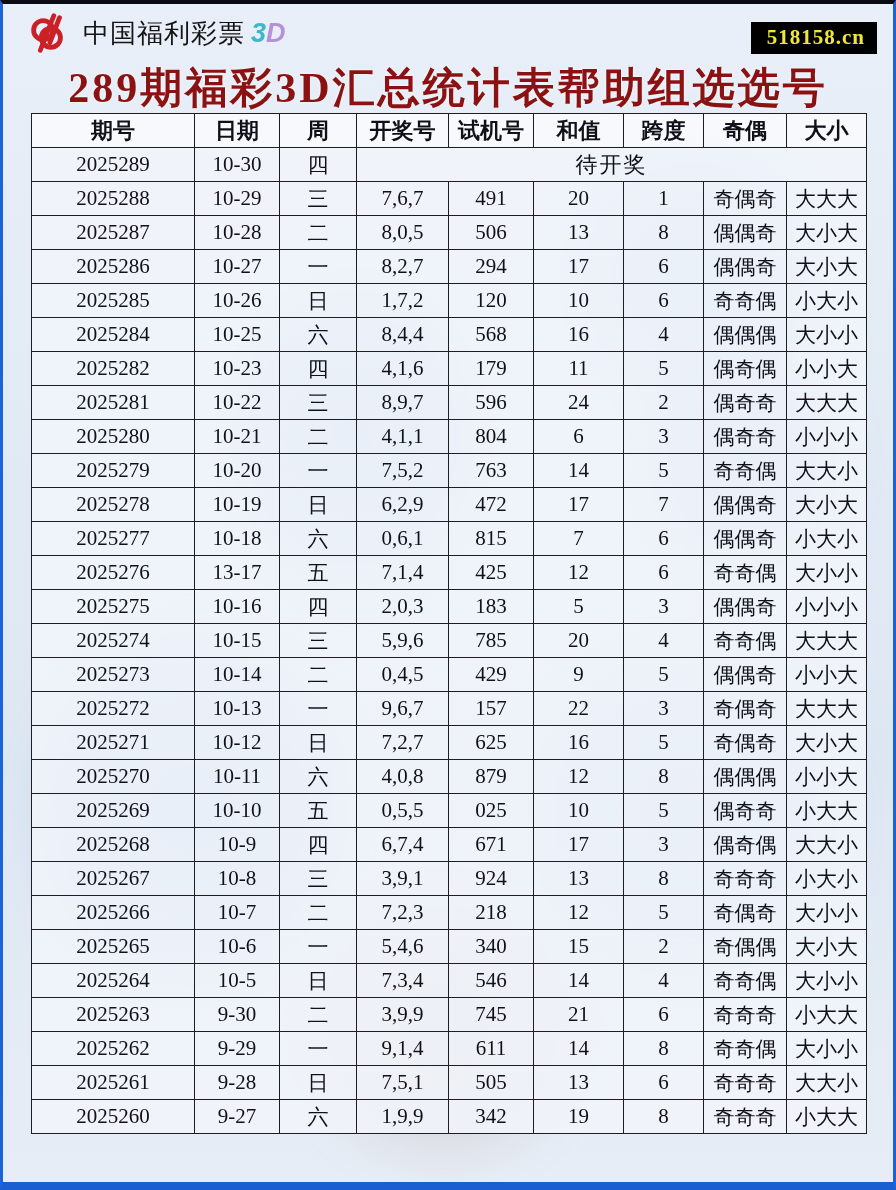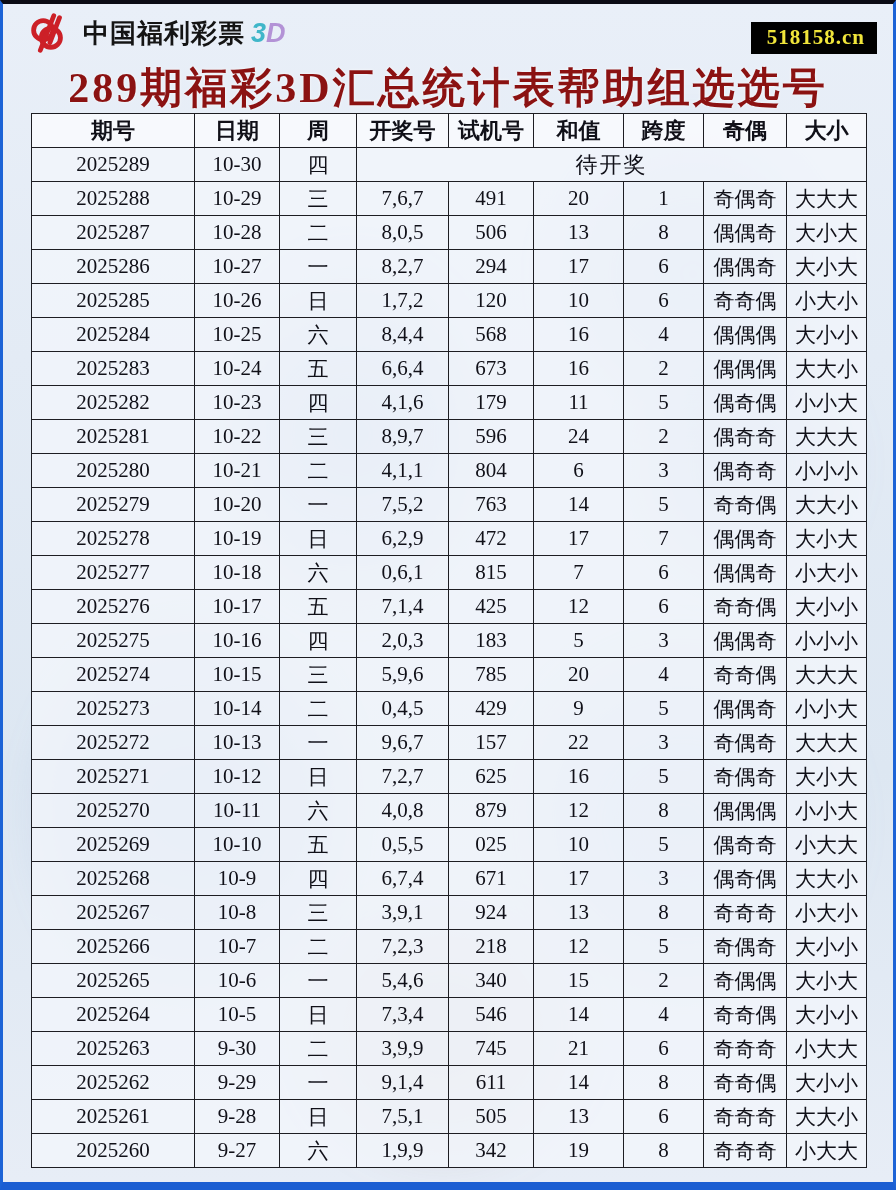--- a/index.html
+++ b/index.html
@@ -21,21 +21,21 @@
   .b2{left:560px;top:120px;width:260px;height:300px;background:radial-gradient(circle,rgba(125,165,220,.34),rgba(125,165,220,0));}
   .b3{left:40px;top:620px;width:300px;height:380px;background:radial-gradient(circle,rgba(105,145,205,.38),rgba(105,145,205,0));}
   .b4{left:520px;top:640px;width:320px;height:360px;background:radial-gradient(circle,rgba(120,160,215,.32),rgba(120,160,215,0));}
   .b5{left:300px;top:900px;width:280px;height:260px;background:radial-gradient(circle,rgba(150,110,90,.22),rgba(150,110,90,0));}
   .b6{left:640px;top:340px;width:200px;height:240px;background:radial-gradient(circle,rgba(100,140,200,.30),rgba(100,140,200,0));}
 
   .topbar{position:absolute;left:0;top:0;width:100%;height:58px;}
   .brand{position:absolute;left:22px;top:6px;display:flex;align-items:center;}
   .emblem{width:46px;height:46px;flex:0 0 auto;}
   .brand-text{margin-left:12px;font-family:"Liberation Sans","DejaVu Sans",sans-serif;
-    font-weight:bold;font-size:26px;color:#141414;letter-spacing:1px;}
+    font-weight:normal;font-size:26px;color:#141414;letter-spacing:1px;}
   .brand-3d{font-style:italic;font-weight:bold;font-size:27px;margin-left:6px;
     font-family:"Liberation Sans","DejaVu Sans",sans-serif;}
   .brand-3d .c3{color:#3fb6c9;}
   .brand-3d .cD{color:#b392d6;}
   .badge{position:absolute;right:16px;top:18px;background:#000;color:#f0e53a;
     font-family:"Liberation Serif","DejaVu Serif",serif;font-weight:bold;
     font-size:21px;padding:3px 12px 4px 16px;letter-spacing:1px;}
   .title{position:absolute;left:0;top:56px;width:100%;text-align:center;
     font-size:42px;font-weight:bold;color:#8b1212;letter-spacing:3px;
     text-shadow:0 0 3px rgba(255,255,255,.8);font-family:Liberation Serif, serif;}
@@ -166,31 +166,20 @@
           <td>10-25</td>
           <td class="zh">六</td>
           <td>8,4,4</td>
           <td>568</td>
           <td>16</td>
           <td>4</td>
           <td class="zh">偶偶偶</td>
           <td class="zh">大小小</td>
         </tr>
         <tr>
-          <td>2025283</td>
-          <td>10-24</td>
-          <td class="zh">五</td>
-          <td>6,6,4</td>
-          <td>673</td>
-          <td>16</td>
-          <td>2</td>
-          <td class="zh">偶偶偶</td>
-          <td class="zh">大大小</td>
-        </tr>
-        <tr>
           <td>2025282</td>
           <td>10-23</td>
           <td class="zh">四</td>
           <td>4,1,6</td>
           <td>179</td>
           <td>11</td>
           <td>5</td>
           <td class="zh">偶奇偶</td>
           <td class="zh">小小大</td>
         </tr>
@@ -244,21 +233,21 @@
           <td class="zh">六</td>
           <td>0,6,1</td>
           <td>815</td>
           <td>7</td>
           <td>6</td>
           <td class="zh">偶偶奇</td>
           <td class="zh">小大小</td>
         </tr>
         <tr>
           <td>2025276</td>
-          <td>10-17</td>
+          <td>13-17</td>
           <td class="zh">五</td>
           <td>7,1,4</td>
           <td>425</td>
           <td>12</td>
           <td>6</td>
           <td class="zh">奇奇偶</td>
           <td class="zh">大小小</td>
         </tr>
         <tr>
           <td>2025275</td>

